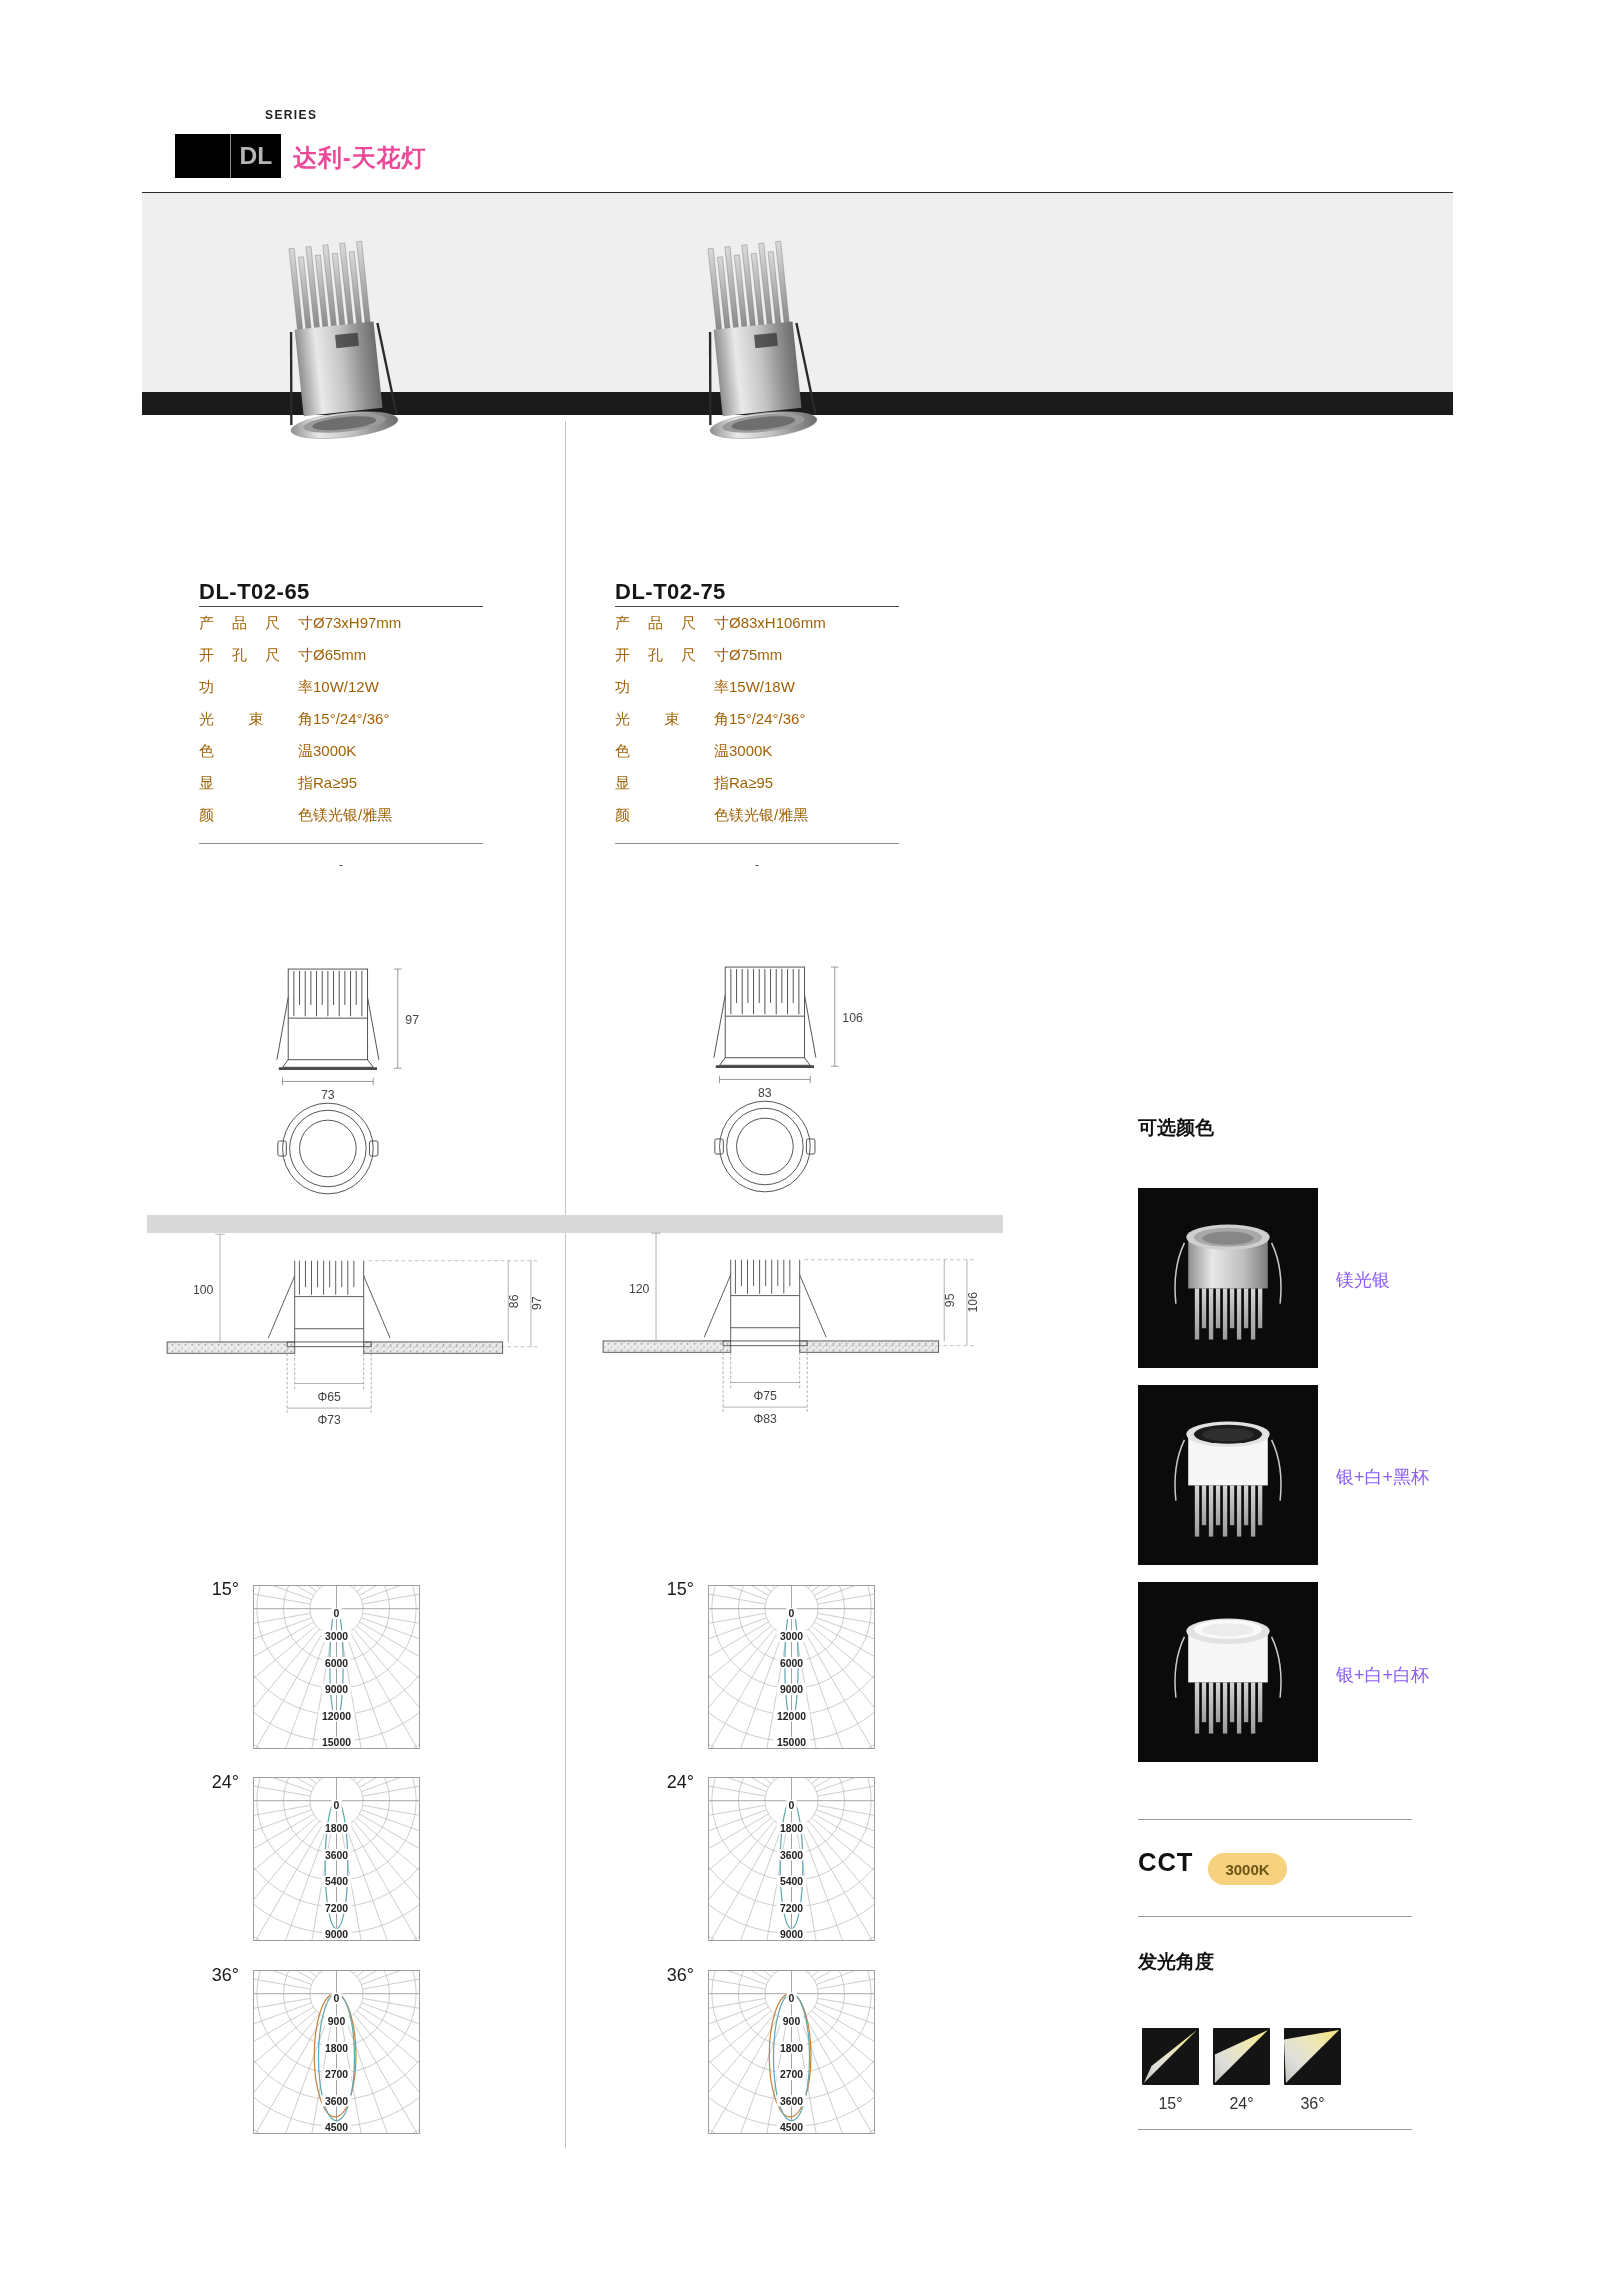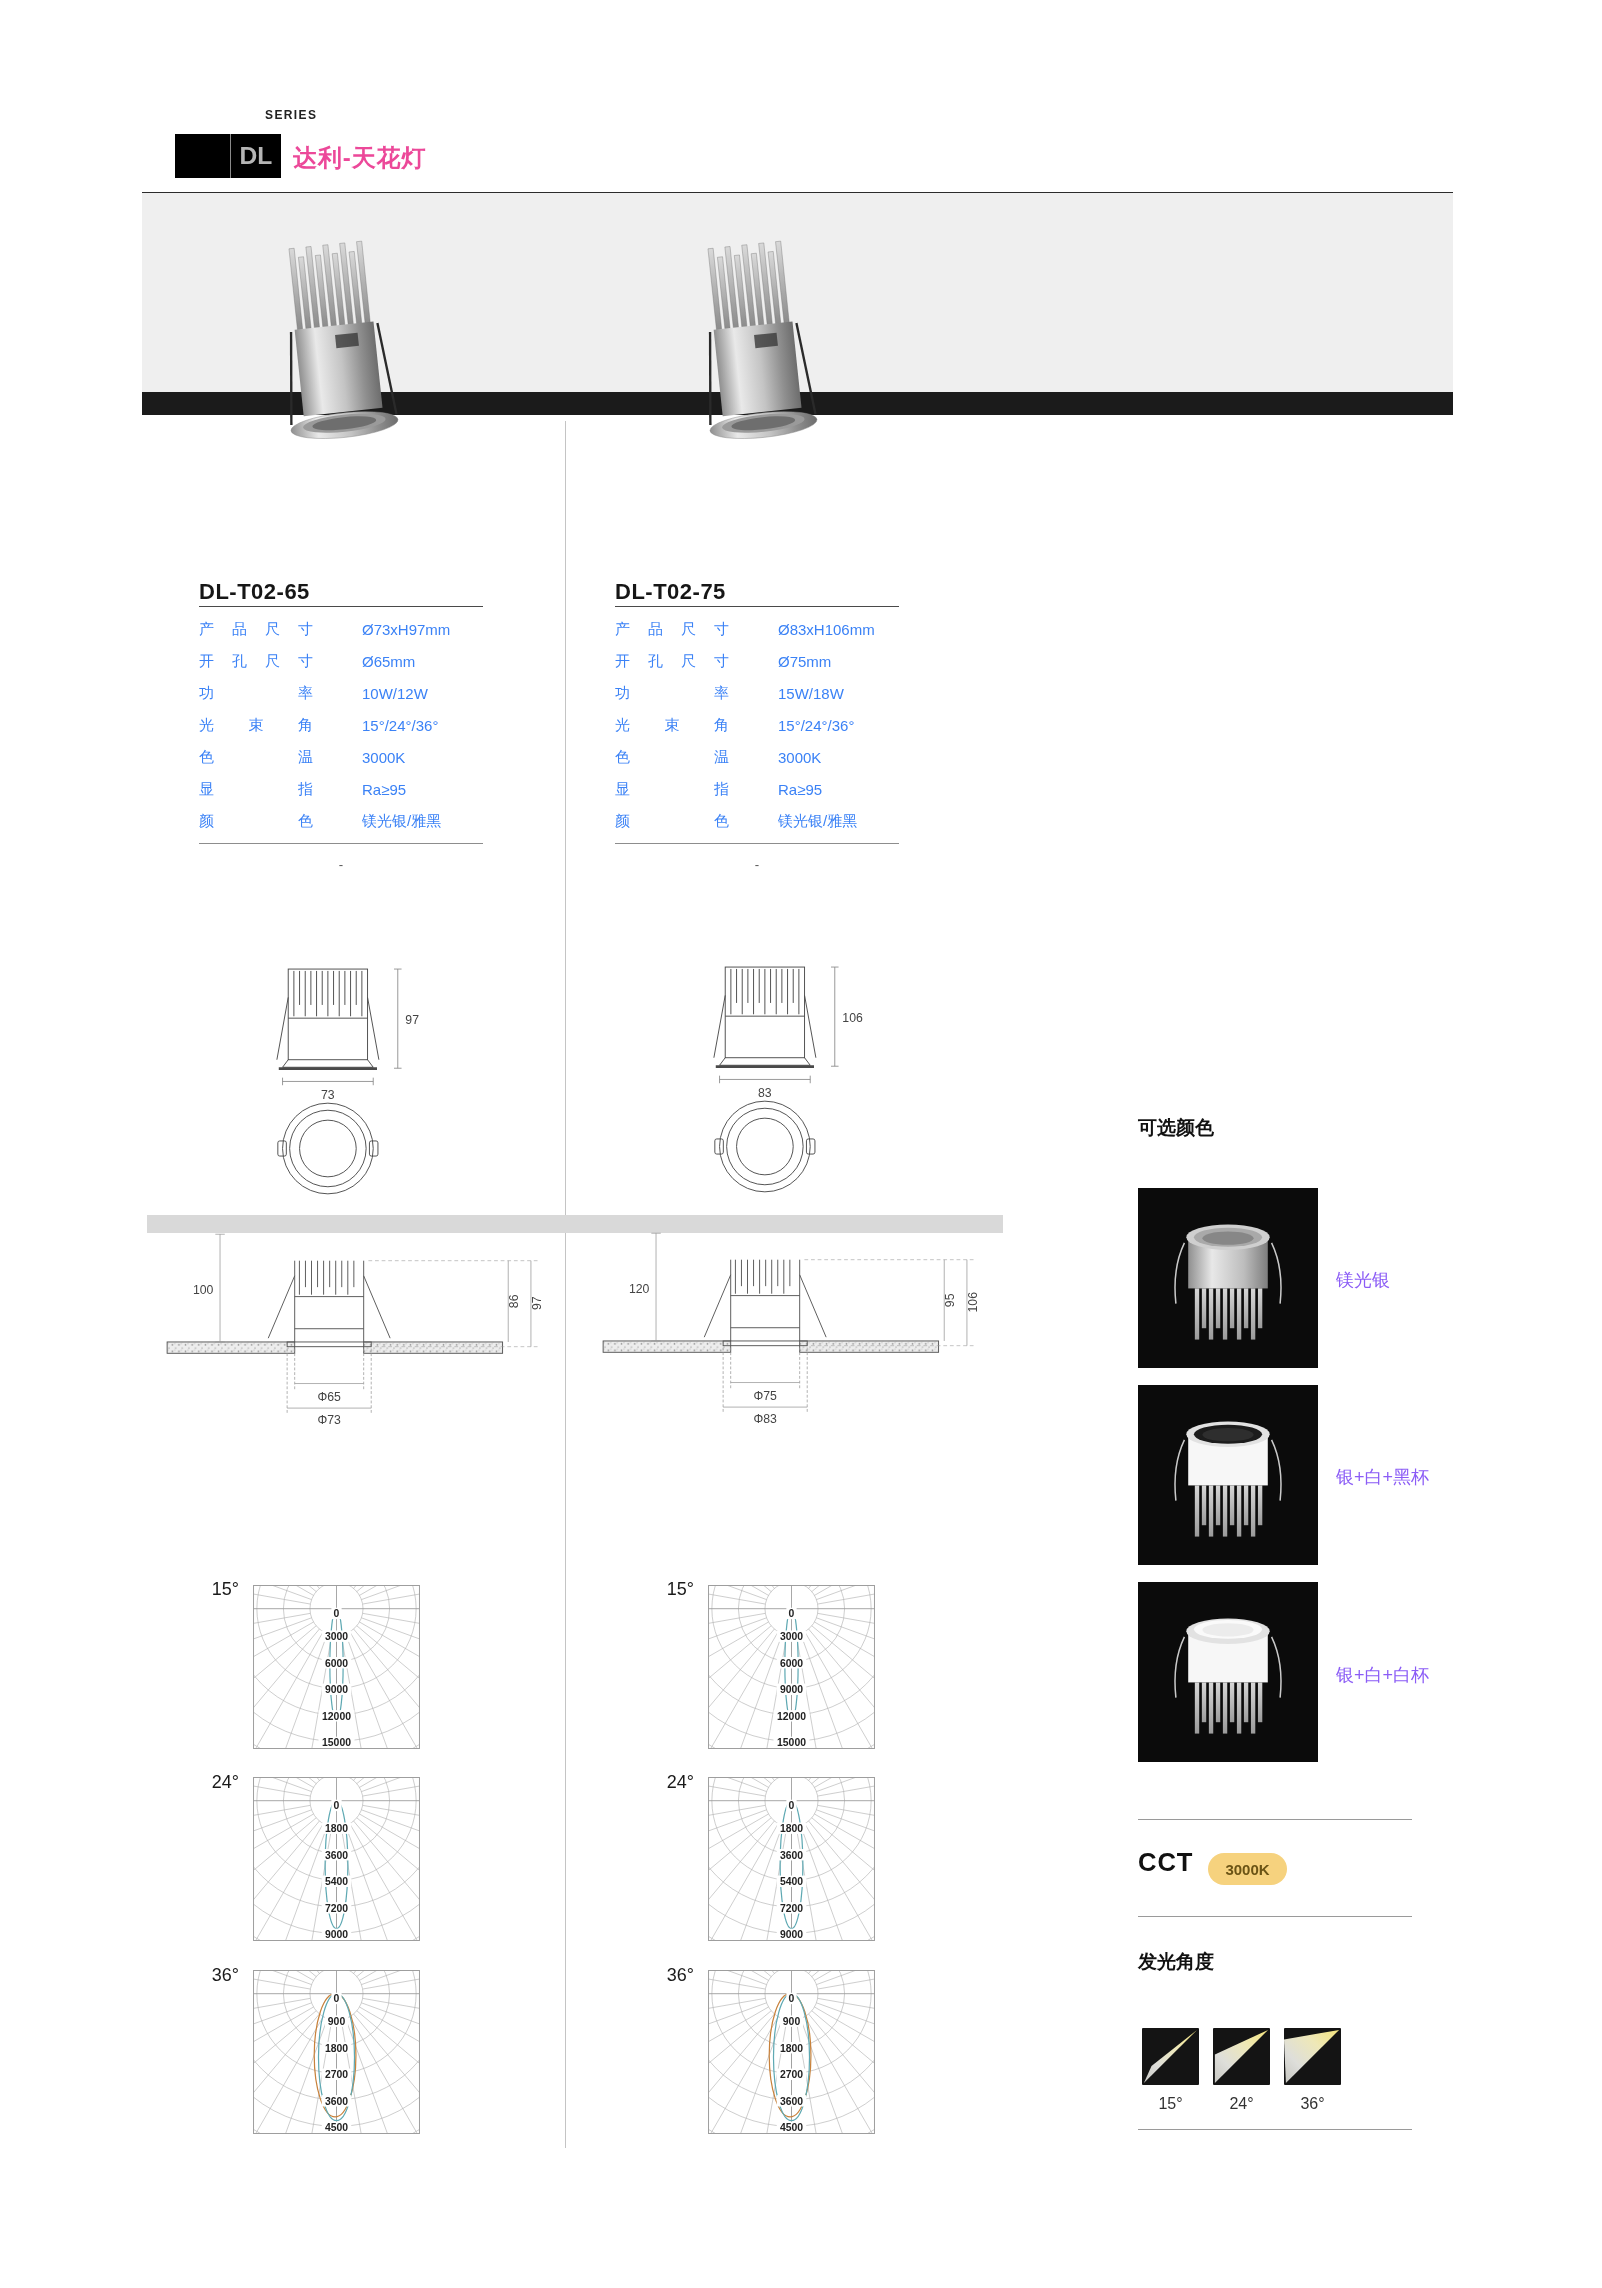--- a/index.html
+++ b/index.html
@@ -19,23 +19,23 @@
   .banner-strip{position:absolute;left:0;top:199px;width:100%;height:23px;background:#1b1b1b;}
   .light-svg{position:absolute;}
 
   .col-divider{left:565px;top:421px;width:0.9px;height:1727px;background:#c4c4c4;}
   .gray-band{left:147px;top:1215px;width:856px;height:18px;background:#d9d9d9;}
 
   
   .spec-table{width:284px;}
   .spec-title{font-size:22px;font-weight:bold;color:#161616;padding-bottom:1px;border-bottom:1.9px solid #4a4a4a;letter-spacing:0.5px;}
   .spec-rows{padding-top:6.6px;border-bottom:1.4px solid #8d8d8d;padding-bottom:5.7px;}
-  .spec-row{display:flex;height:32px;align-items:center;font-size:15px;color:#3b82f6;}
+  .spec-row{display:flex;height:32px;font-size:15px;color:#a16207;}
   .spec-label{width:114px;text-align:justify;text-align-last:justify;}
-  .spec-value{margin-left:49px;}
+  .spec-value{}
   .spec-dash{width:284px;text-align:center;font-size:13.2px;color:#555;}
 
   
   .chart-label{width:66px;text-align:right;font-size:18px;color:#1a1a1a;}
   .dim{font-size:13px;fill:#444;}
   .mid{text-anchor:middle;}
   .end{text-anchor:end;}
   .tick{font-size:11px;font-weight:bold;fill:#222;text-anchor:middle;}
 
   

